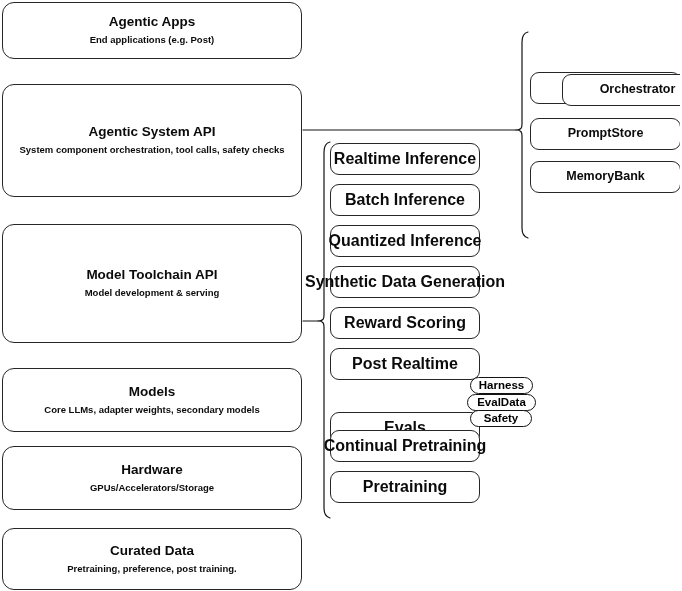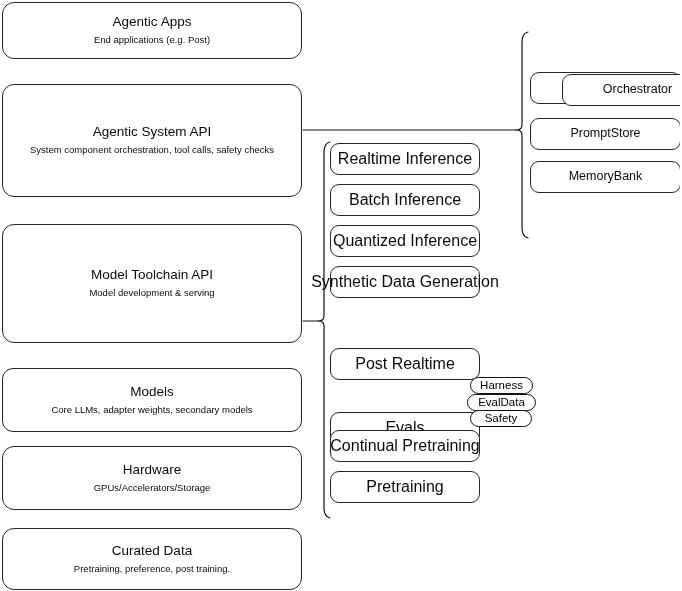--- a/index.html
+++ b/index.html
@@ -12,20 +12,21 @@
     font-family: "Liberation Sans", sans-serif;
     color: #000000;
     -webkit-font-smoothing: antialiased;
   }
   #canvas {
     position: relative;
     width: 680px;
     height: 591px;
     overflow: hidden;
     background: #ffffff;
+    font-weight: bold;
   }
 
   
   .box {
     position: absolute;
     box-sizing: border-box;
     border: 1.2px solid #262626;
     border-radius: 12px;
     background: #ffffff;
     display: flex;
@@ -145,21 +146,21 @@
   <div class="box layer-box" style="top:84px; height:113px;">
     <div class="title">Agentic System API</div>
     <div class="subtitle">System component orchestration, tool calls, safety checks</div>
   </div>
 
   <div class="box layer-box" style="top:224px; height:119px;">
     <div class="title">Model Toolchain API</div>
     <div class="subtitle">Model development &amp; serving</div>
   </div>
 
-  <div class="box layer-box" style="top:368px; height:64px;border-radius:11px;">
+  <div class="box layer-box" style="top:368px; height:64px;">
     <div class="title">Models</div>
     <div class="subtitle">Core LLMs, adapter weights, secondary models</div>
   </div>
 
   <div class="box layer-box" style="top:446px; height:64px;">
     <div class="title">Hardware</div>
     <div class="subtitle">GPUs/Accelerators/Storage</div>
   </div>
 
   <div class="box layer-box" style="top:528px; height:62px;">
@@ -172,20 +173,23 @@
   </div>
   <div class="box mid-box" style="top:184px;">
     <div class="title">Batch Inference</div>
   </div>
   <div class="box mid-box" style="top:225px;">
     <div class="title">Quantized Inference</div>
   </div>
   <div class="box mid-box" style="top:266px;">
     <div class="title">Synthetic Data Generation</div>
   </div>
+  <div class="box mid-box" style="top:307px;">
+    <div class="title">Reward Scoring</div>
+  </div>
   <div class="box mid-box" style="top:348px;">
     <div class="title">Post Realtime</div>
   </div>
   <div class="box mid-box" style="top:412px;">
     <div class="title">Evals</div>
   </div>
   <div class="box mid-box" style="top:430px;">
     <div class="title">Continual Pretraining</div>
   </div>
   <div class="box mid-box" style="top:471px;">

